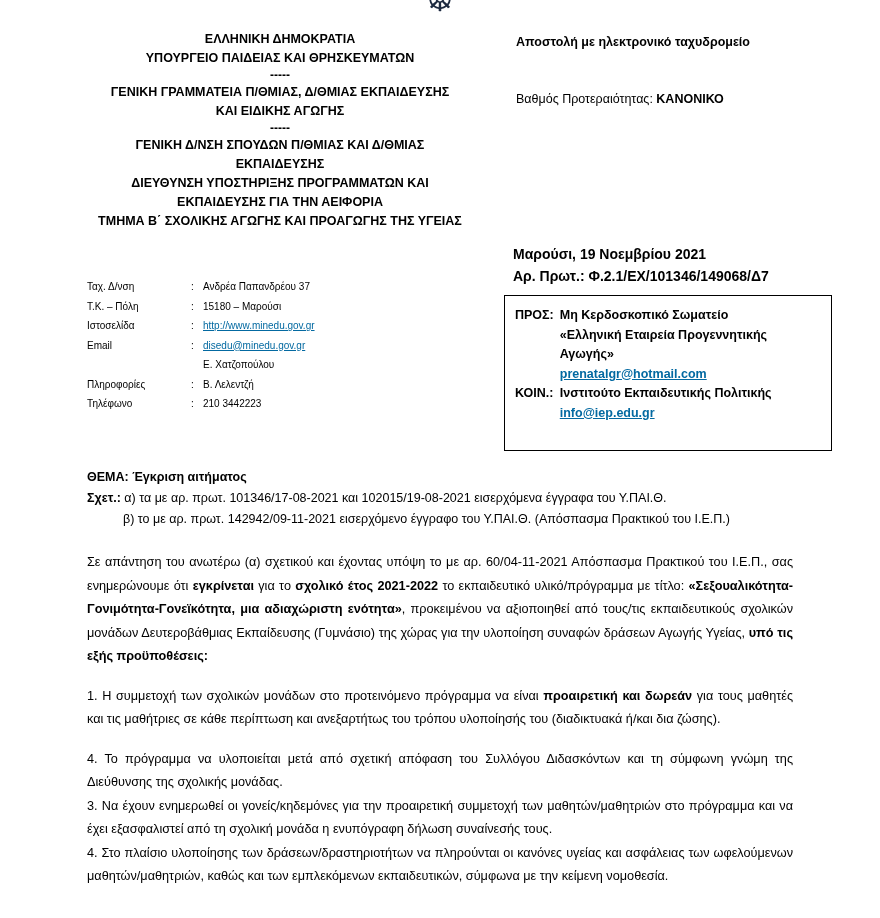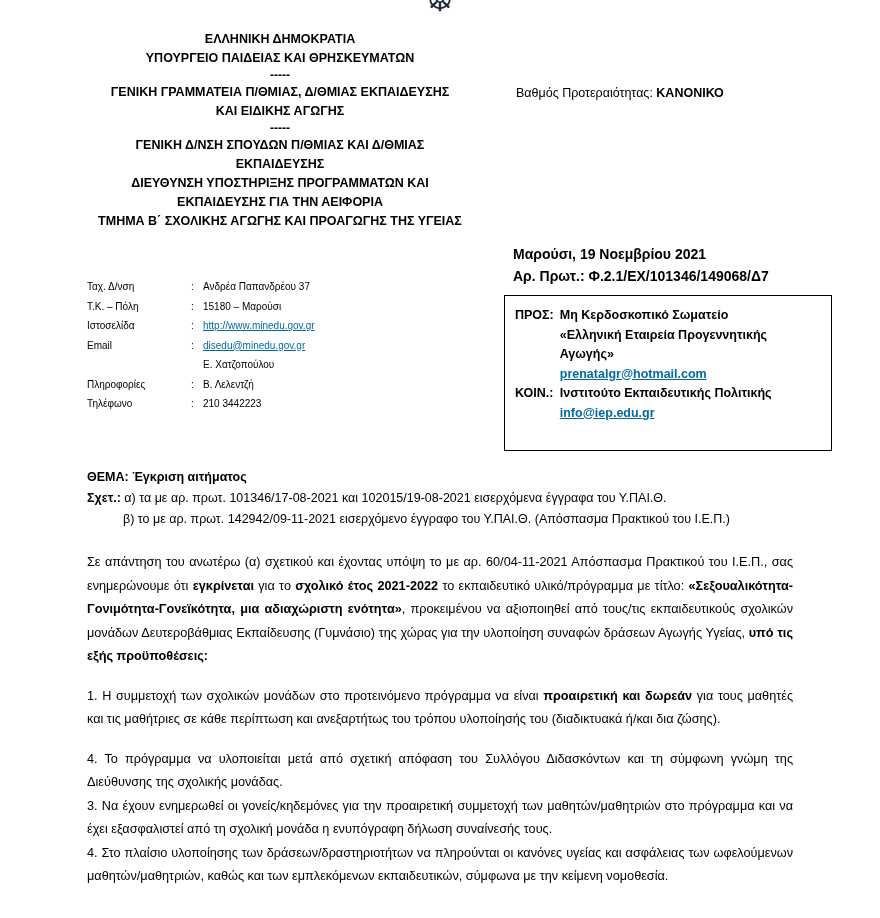--- a/index.html
+++ b/index.html
@@ -59,21 +59,21 @@
   }
   .hdr-right {
     position: absolute;
     left: 516px;
     top: 3px;
     width: 344px;
     font-size: 12.5px;
     line-height: 19px;
   }
   .hdr-right .line1 { font-weight: bold; }
-  .hdr-right .line2 { margin-top: 51px; }
+  .hdr-right .line2 { margin-top: 38px; }
   .hdr-right .line2 .val { font-weight: bold; }
 
   
   .contact {
     position: absolute;
     left: 87px;
     top: 277px;
     font-size: 10px;
     line-height: 19.5px;
   }
@@ -158,20 +158,21 @@
       <div>ΚΑΙ ΕΙΔΙΚΗΣ ΑΓΩΓΗΣ</div>
       <div class="dashes">-----</div>
       <div>ΓΕΝΙΚΗ Δ/ΝΣΗ ΣΠΟΥΔΩΝ Π/ΘΜΙΑΣ ΚΑΙ Δ/ΘΜΙΑΣ</div>
       <div>ΕΚΠΑΙΔΕΥΣΗΣ</div>
       <div>ΔΙΕΥΘΥΝΣΗ ΥΠΟΣΤΗΡΙΞΗΣ ΠΡΟΓΡΑΜΜΑΤΩΝ ΚΑΙ</div>
       <div>ΕΚΠΑΙΔΕΥΣΗΣ ΓΙΑ ΤΗΝ ΑΕΙΦΟΡΙΑ</div>
       <div>ΤΜΗΜΑ Β΄ ΣΧΟΛΙΚΗΣ ΑΓΩΓΗΣ ΚΑΙ ΠΡΟΑΓΩΓΗΣ ΤΗΣ ΥΓΕΙΑΣ</div>
     </div>
 
     <div class="hdr-right">
+      <div class="line1">Αποστολή με ηλεκτρονικό ταχυδρομείο</div>
       <div class="line2">
         <span>Βαθμός Προτεραιότητας:</span>
         <span class="val">ΚΑΝΟΝΙΚΟ</span>
       </div>
     </div>
   </div>
 
   <div class="contact">
     <table>
       <tbody>

